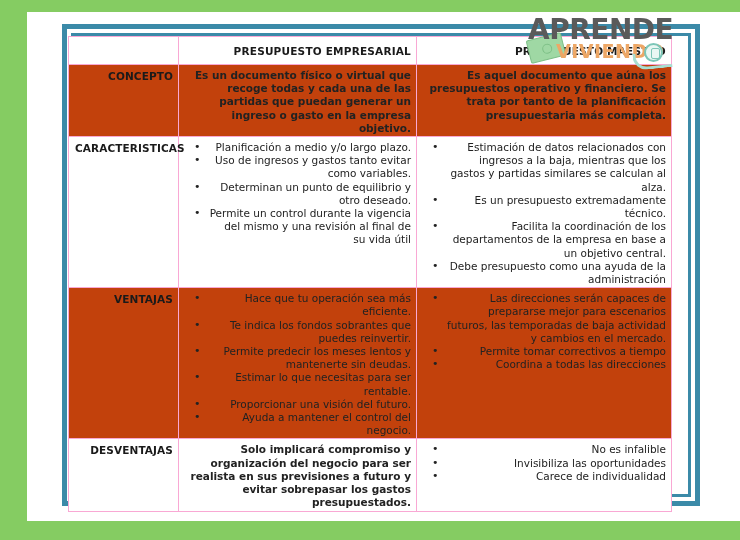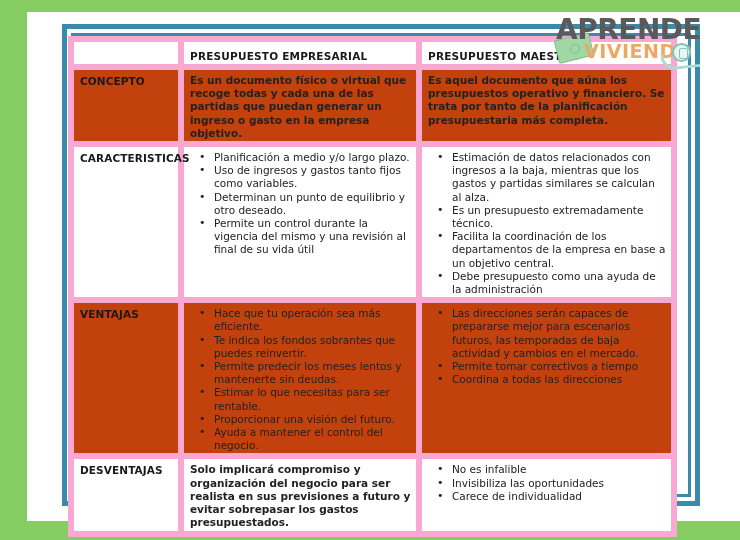--- a/index.html
+++ b/index.html
@@ -42,21 +42,21 @@
     position: absolute;
     left: 71px; top: 33px;
     width: 620px; height: 464px;
     border: 3px solid #3b8aa8;
     box-sizing: border-box;
   }
 
   
   .logo {
     position: absolute;
-    left: 556px; top: 16px;
+    left: 528px; top: 16px;
     width: 150px; height: 50px;
     z-index: 30;
     pointer-events: none;
   }
   .logo-aprende {
     position: absolute;
     left: 0; top: 0;
     font-family: "DejaVu Sans", "Liberation Sans", sans-serif;
     font-weight: bold;
     font-size: 28px;
@@ -127,24 +127,25 @@
     width: 603px;
     z-index: 10;
   }
   table.cmp {
     border-collapse: collapse;
     table-layout: fixed;
     width: 603px;
     background: #ffffff;
   }
   table.cmp td {
-    border: 6px solid #f9a8d4;
+    border: 1px solid #f9a8d4;
     vertical-align: top;
     padding: 3px 5px 1px 6px;
     box-sizing: border-box;
+    text-align: right;
   }
   col.c-label { width: 110px; }
   col.c-emp   { width: 238px; }
   col.c-mae   { width: 255px; }
 
   .row-shaded td { background: #c2410c; }
   .row-plain td  { background: #ffffff; }
 
   .hdr-blank { background: #ffffff !important; }
 
@@ -249,21 +250,21 @@
             <span class="para">Es aquel documento que aúna los presupuestos operativo y financiero. Se trata por tanto de la planificación presupuestaria más completa.</span>
           </td>
         </tr>
         <tr class="h-car row-plain">
           <td>
             <span class="rowlabel">CARACTERISTICAS</span>
           </td>
           <td>
             <ul class="bul">
               <li>Planificación a medio y/o largo plazo.</li>
-              <li>Uso de ingresos y gastos tanto fijos como variables.</li>
+              <li>Uso de ingresos y gastos tanto evitar como variables.</li>
               <li>Determinan un punto de equilibrio y otro deseado.</li>
               <li>Permite un control durante la vigencia del mismo y una revisión al final de su vida útil</li>
             </ul>
           </td>
           <td>
             <ul class="bul">
               <li>Estimación de datos relacionados con ingresos a la baja, mientras que los gastos y partidas similares se calculan al alza.</li>
               <li>Es un presupuesto extremadamente técnico.</li>
               <li>Facilita la coordinación de los departamentos de la empresa en base a un objetivo central.</li>
               <li>Debe presupuesto como una ayuda de la administración</li>

